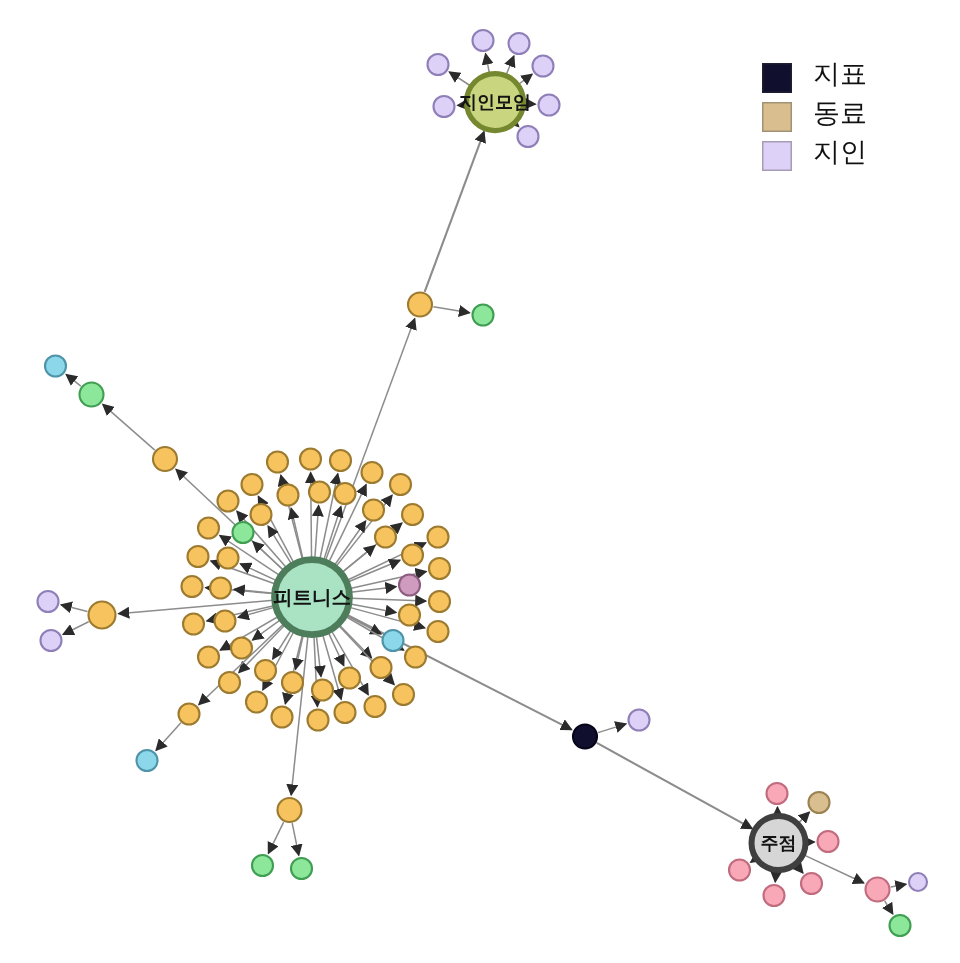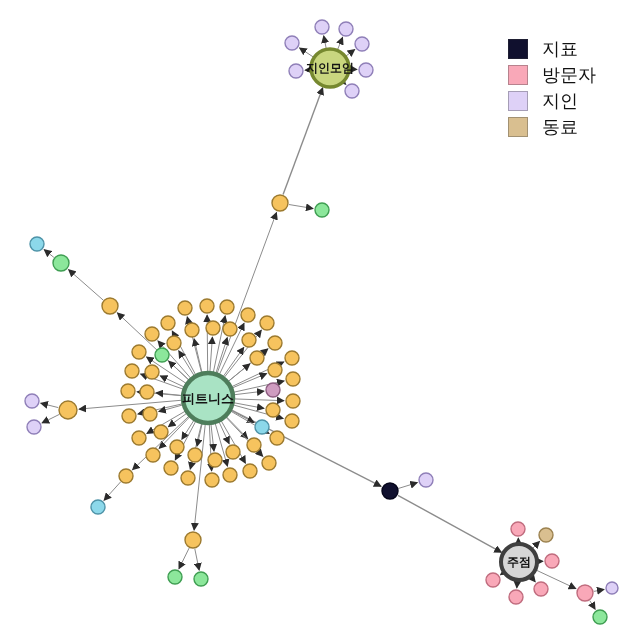--- a/index.html
+++ b/index.html
@@ -21,21 +21,21 @@
   }
   .legend {
     position: absolute;
     left: 508px;
     top: 36px;
     display: flex;
     flex-direction: column;
   }
   .legend-row {
     display: flex;
-    align-items: center;
+    align-items: flex-end;
     height: 26px;
   }
   .swatch {
     width: 20px;
     height: 20px;
     flex: 0 0 20px;
     border: 1px solid rgba(60,60,60,0.35);
     box-sizing: border-box;
     margin-right: 14px;
   }
@@ -228,26 +228,22 @@
         <text x="519" y="566.32" text-anchor="middle" font-size="12" class="hub-label">주점</text>
       </g>
   </svg>
 
   <div class="legend">
     <div class="legend-row">
       <span class="swatch" style="background: rgb(16, 16, 46);"></span>
       <span class="legend-label">지표</span>
     </div>
     <div class="legend-row">
-      <span class="swatch" style="background: rgb(249, 168, 184);"></span>
-      <span class="legend-label">방문자</span>
+      <span class="swatch" style="background: rgb(217, 191, 144);"></span>
+      <span class="legend-label">동료</span>
     </div>
     <div class="legend-row">
       <span class="swatch" style="background: rgb(222, 209, 247);"></span>
       <span class="legend-label">지인</span>
     </div>
-    <div class="legend-row">
-      <span class="swatch" style="background: rgb(217, 191, 144);"></span>
-      <span class="legend-label">동료</span>
-    </div>
   </div>
 
 </div>
 
 </body></html>

